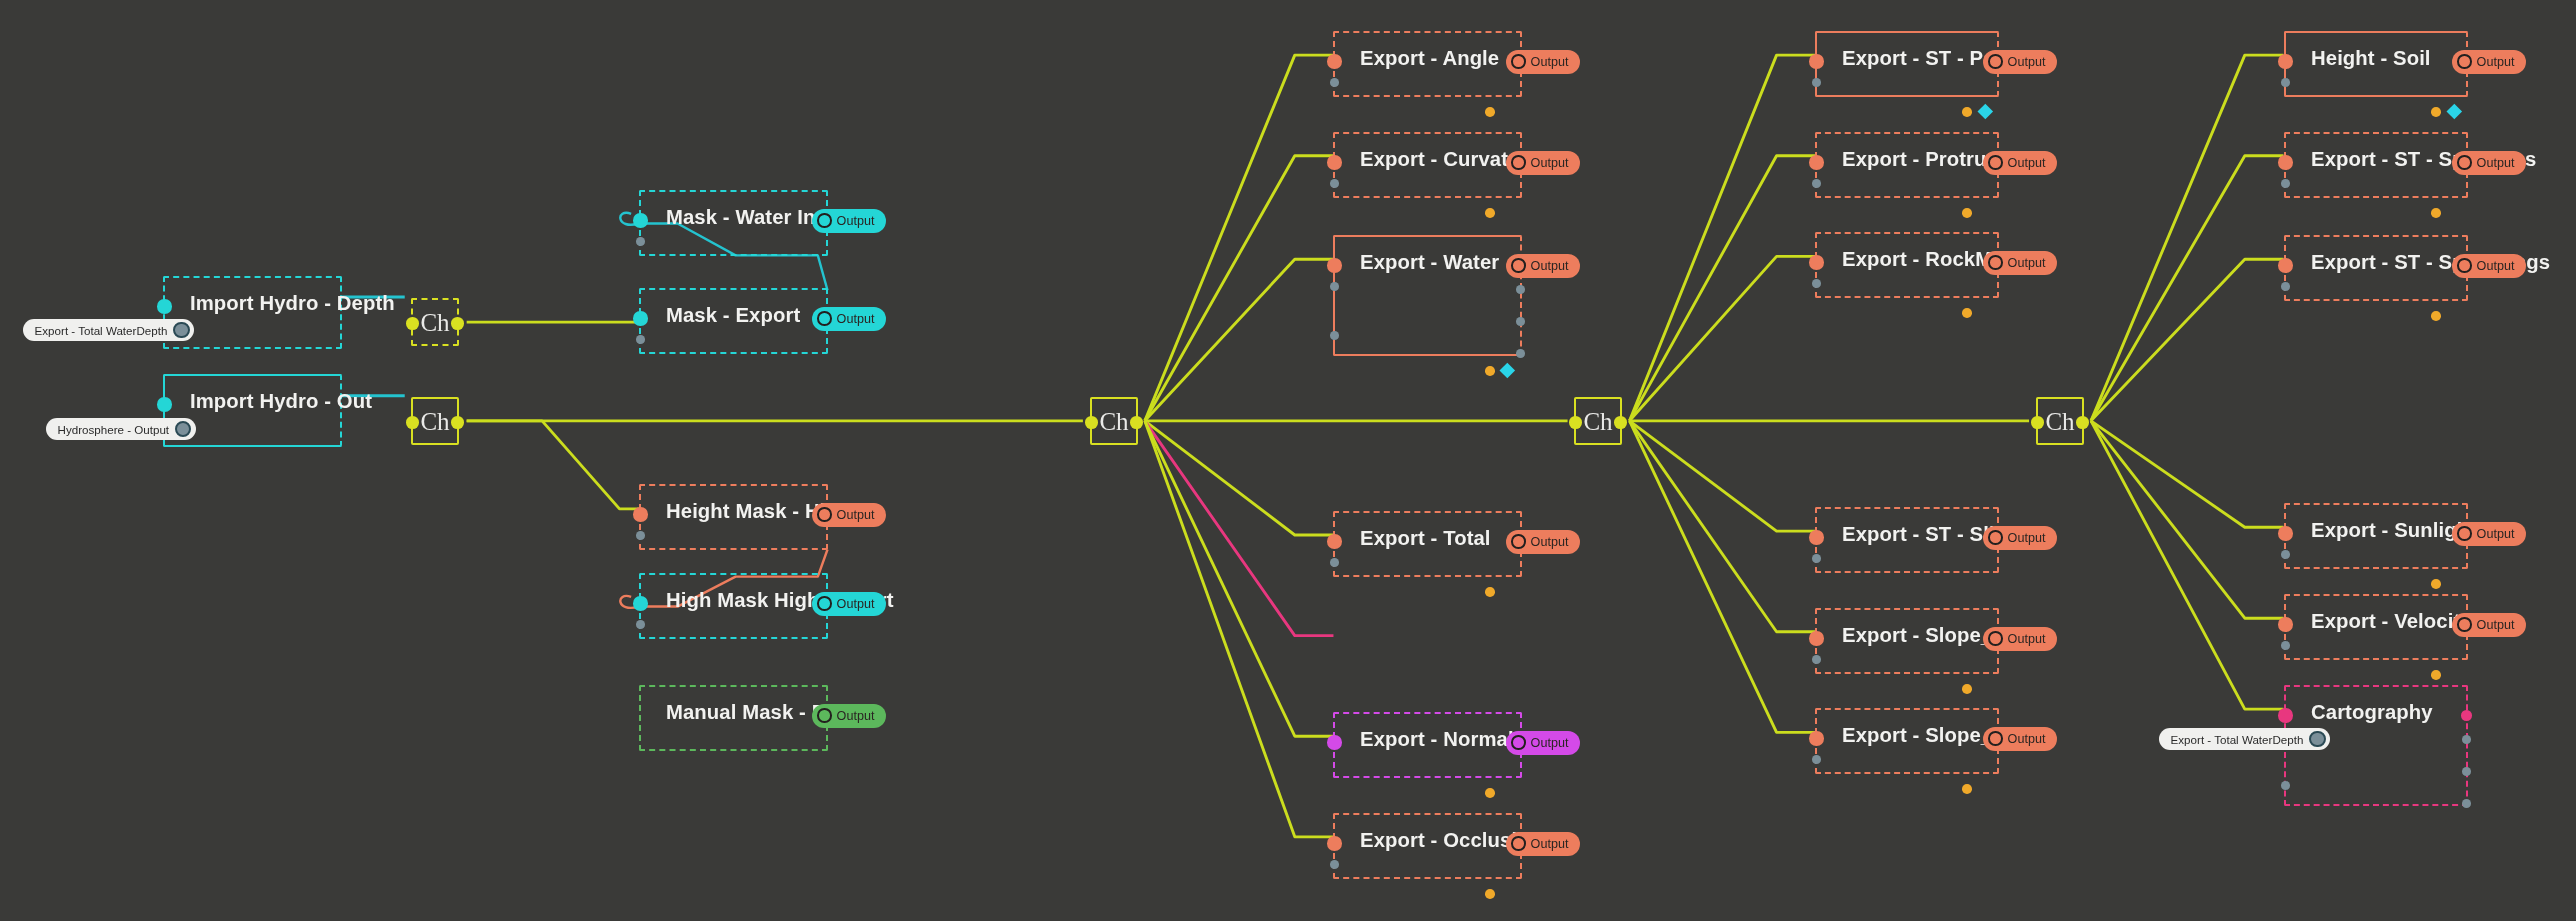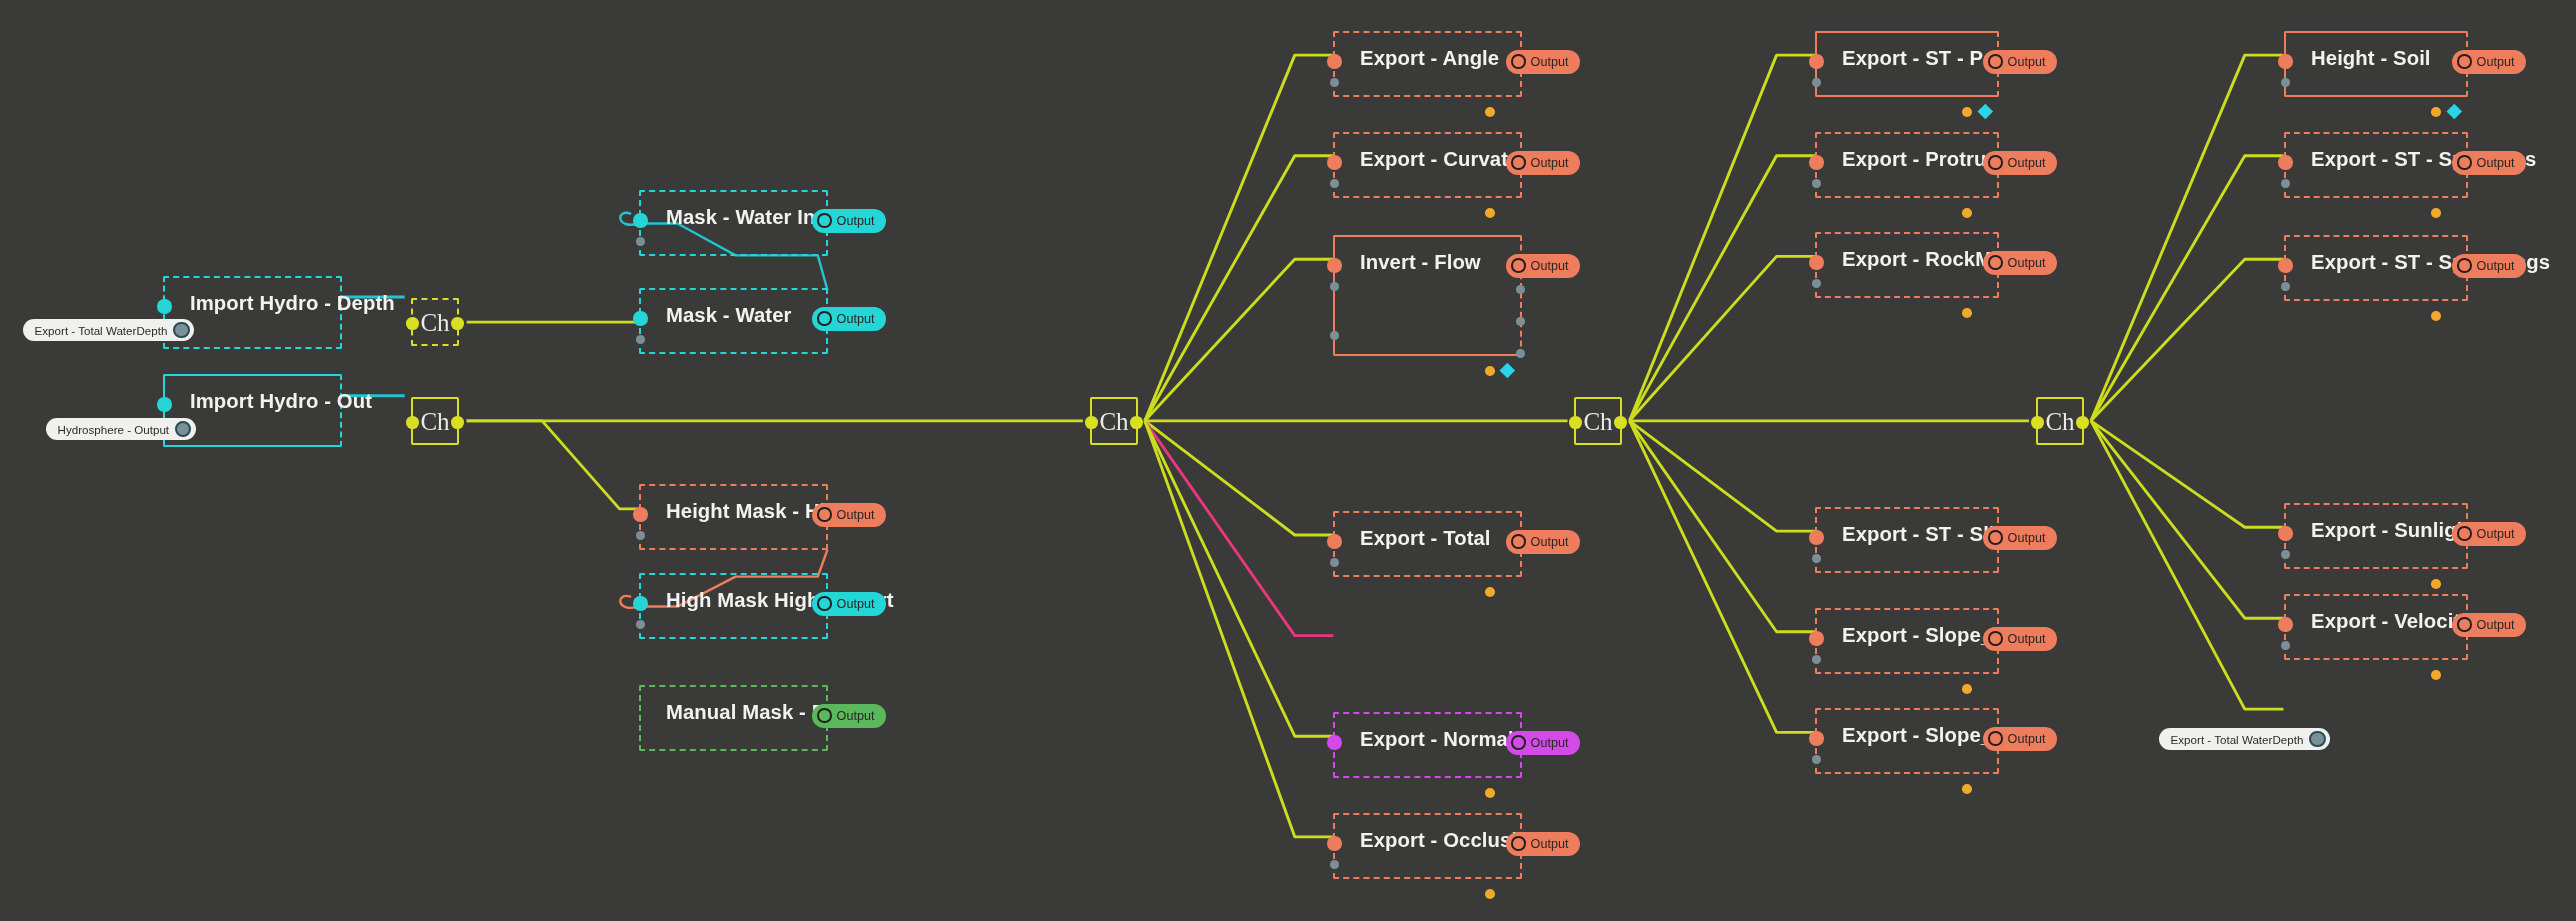--- a/index.html
+++ b/index.html
@@ -121,21 +121,21 @@
     <div class="node" style="left: 639px; top: 190px; width: 189px; height: 66px; border-color: rgb(36, 214, 214);">
       <div class="title">Mask - Water Invert</div>
       <div class="port p-in" style="top: 21px; background: rgb(36, 214, 214);"></div>
       <div class="port p-sub" style="top: 45px;"></div>
       <div class="outpill" style="background: rgb(36, 214, 214); right: -60px; top: 16.5px;">
         <span class="ring" style="background: rgb(36, 214, 214);"></span>
         <span class="olabel">Output</span>
       </div>
     </div>
     <div class="node" style="left: 639px; top: 288px; width: 189px; height: 66px; border-color: rgb(36, 214, 214);">
-      <div class="title">Mask - Water</div>
+      <div class="title">Mask - Export</div>
       <div class="port p-in" style="top: 21px; background: rgb(36, 214, 214);"></div>
       <div class="port p-sub" style="top: 45px;"></div>
       <div class="outpill" style="background: rgb(36, 214, 214); right: -60px; top: 16.5px;">
         <span class="ring" style="background: rgb(36, 214, 214);"></span>
         <span class="olabel">Output</span>
       </div>
     </div>
     <div class="node" style="left: 639px; top: 484px; width: 189px; height: 66px; border-color: rgb(237, 125, 93);">
       <div class="title">Height Mask - High</div>
       <div class="port p-in" style="top: 21px; background: rgb(237, 125, 93);"></div>
@@ -175,21 +175,21 @@
       <div class="title">Export - Curvature</div>
       <div class="port p-in" style="top: 21px; background: rgb(237, 125, 93);"></div>
       <div class="port p-sub" style="top: 45px;"></div>
       <div class="outpill" style="background: rgb(237, 125, 93); right: -60px; top: 16.5px;">
         <span class="ring" style="background: rgb(237, 125, 93);"></span>
         <span class="olabel">Output</span>
       </div>
       <div class="sdot" style="left: 150px; top: 74px;"></div>
     </div>
     <div class="node solid3" style="left: 1333px; top: 235px; width: 189px; height: 121px; border-color: rgb(237, 125, 93);">
-      <div class="title">Invert - Flow</div>
+      <div class="title">Export - Water</div>
       <div class="port p-in" style="top: 21px; background: rgb(237, 125, 93);"></div>
       <div class="port p-sub" style="top: 45px;"></div>
       <div class="port p-sub" style="top: 94px;"></div>
       <div class="port p-right" style="top: 48px;"></div>
       <div class="port p-right" style="top: 80px;"></div>
       <div class="port p-right" style="top: 112px;"></div>
       <div class="outpill" style="background: rgb(237, 125, 93); right: -60px; top: 16.5px;">
         <span class="ring" style="background: rgb(237, 125, 93);"></span>
         <span class="olabel">Output</span>
       </div>
@@ -329,20 +329,30 @@
     <div class="node" style="left: 2284px; top: 594px; width: 184px; height: 66px; border-color: rgb(237, 125, 93);">
       <div class="title">Export - Velocity</div>
       <div class="port p-in" style="top: 21px; background: rgb(237, 125, 93);"></div>
       <div class="port p-sub" style="top: 45px;"></div>
       <div class="outpill" style="background: rgb(237, 125, 93); right: -60px; top: 16.5px;">
         <span class="ring" style="background: rgb(237, 125, 93);"></span>
         <span class="olabel">Output</span>
       </div>
       <div class="sdot" style="left: 145px; top: 74px;"></div>
     </div>
+    <div class="node" style="left: 2284px; top: 685px; width: 184px; height: 121px; border-color: rgb(232, 55, 127);">
+      <div class="title">Cartography</div>
+      <div class="port p-in" style="top: 21px; background: rgb(232, 55, 127);"></div>
+      <div class="port p-sub" style="top: 45px;"></div>
+      <div class="port p-sub" style="top: 94px;"></div>
+      <div class="port p-rightc" style="top: 23px; background: rgb(232, 55, 127);"></div>
+      <div class="port p-right" style="top: 48px;"></div>
+      <div class="port p-right" style="top: 80px;"></div>
+      <div class="port p-right" style="top: 112px;"></div>
+    </div>
     <div class="hub dashedhub" style="left: 411px; top: 298px;">
       <div class="chtxt">Ch</div>
       <div class="hubdot l"></div>
       <div class="hubdot r"></div>
     </div>
     <div class="hub" style="left: 411px; top: 397px;">
       <div class="chtxt">Ch</div>
       <div class="hubdot l"></div>
       <div class="hubdot r"></div>
     </div>

